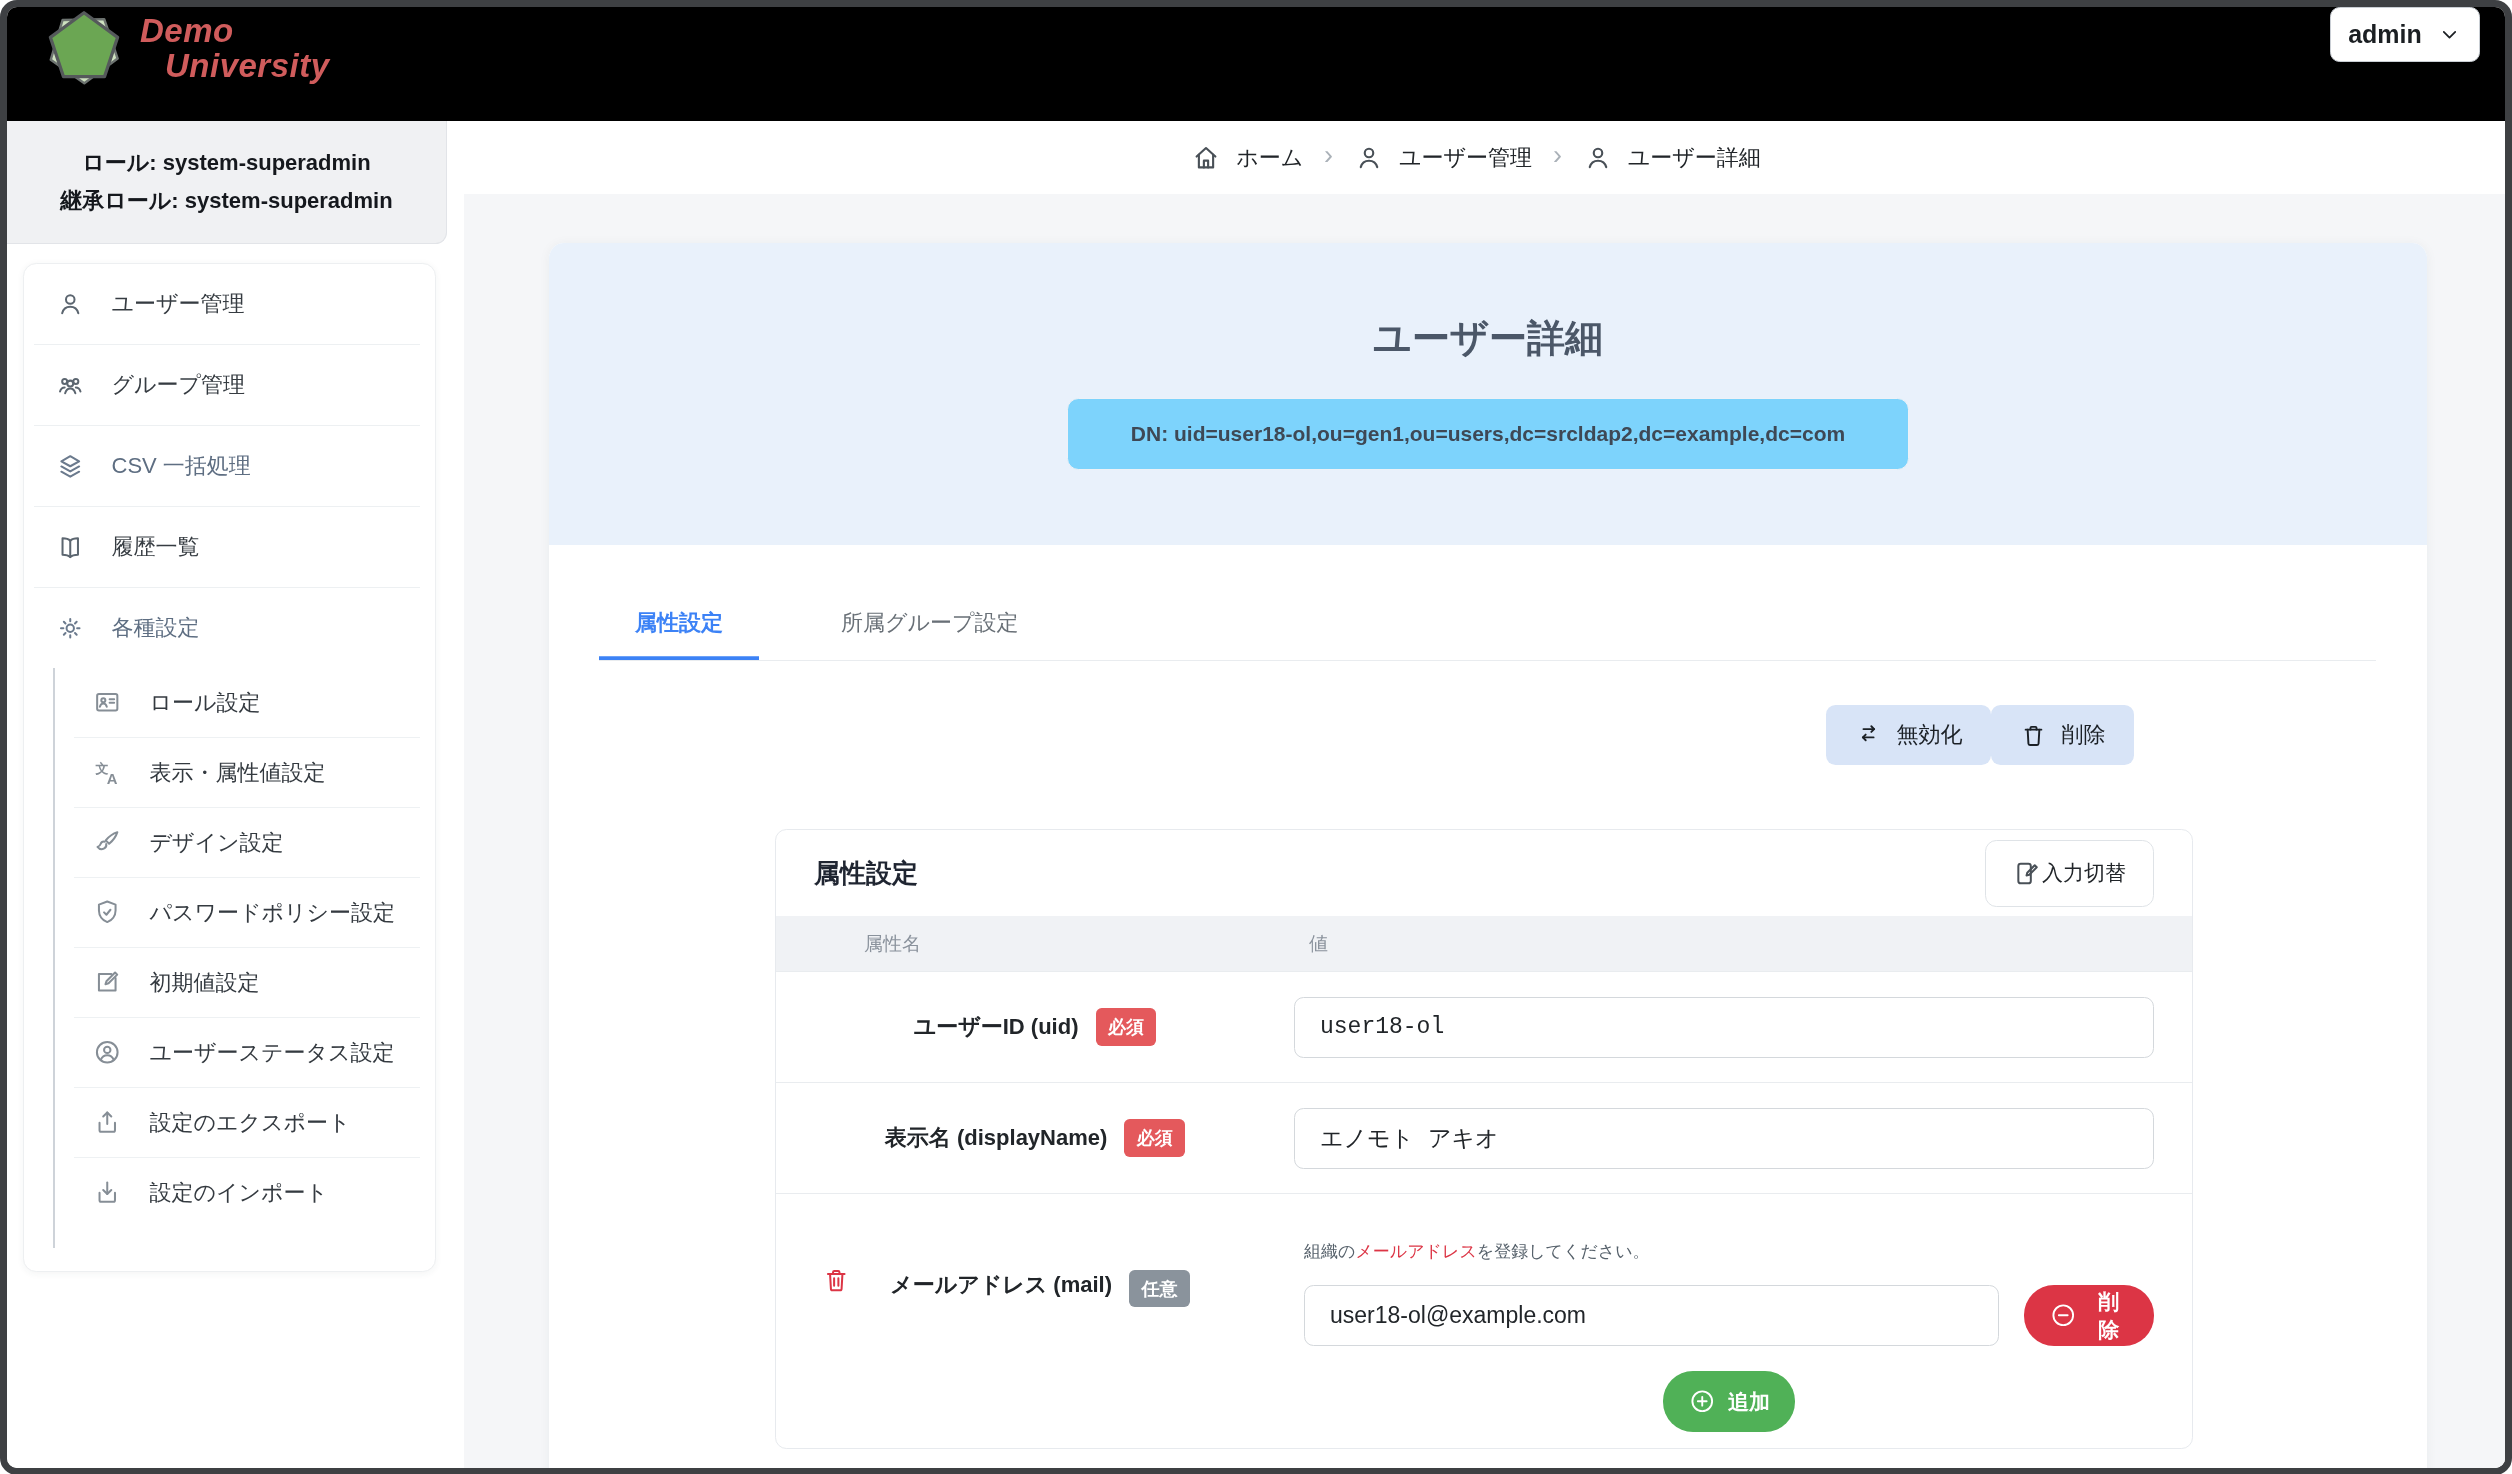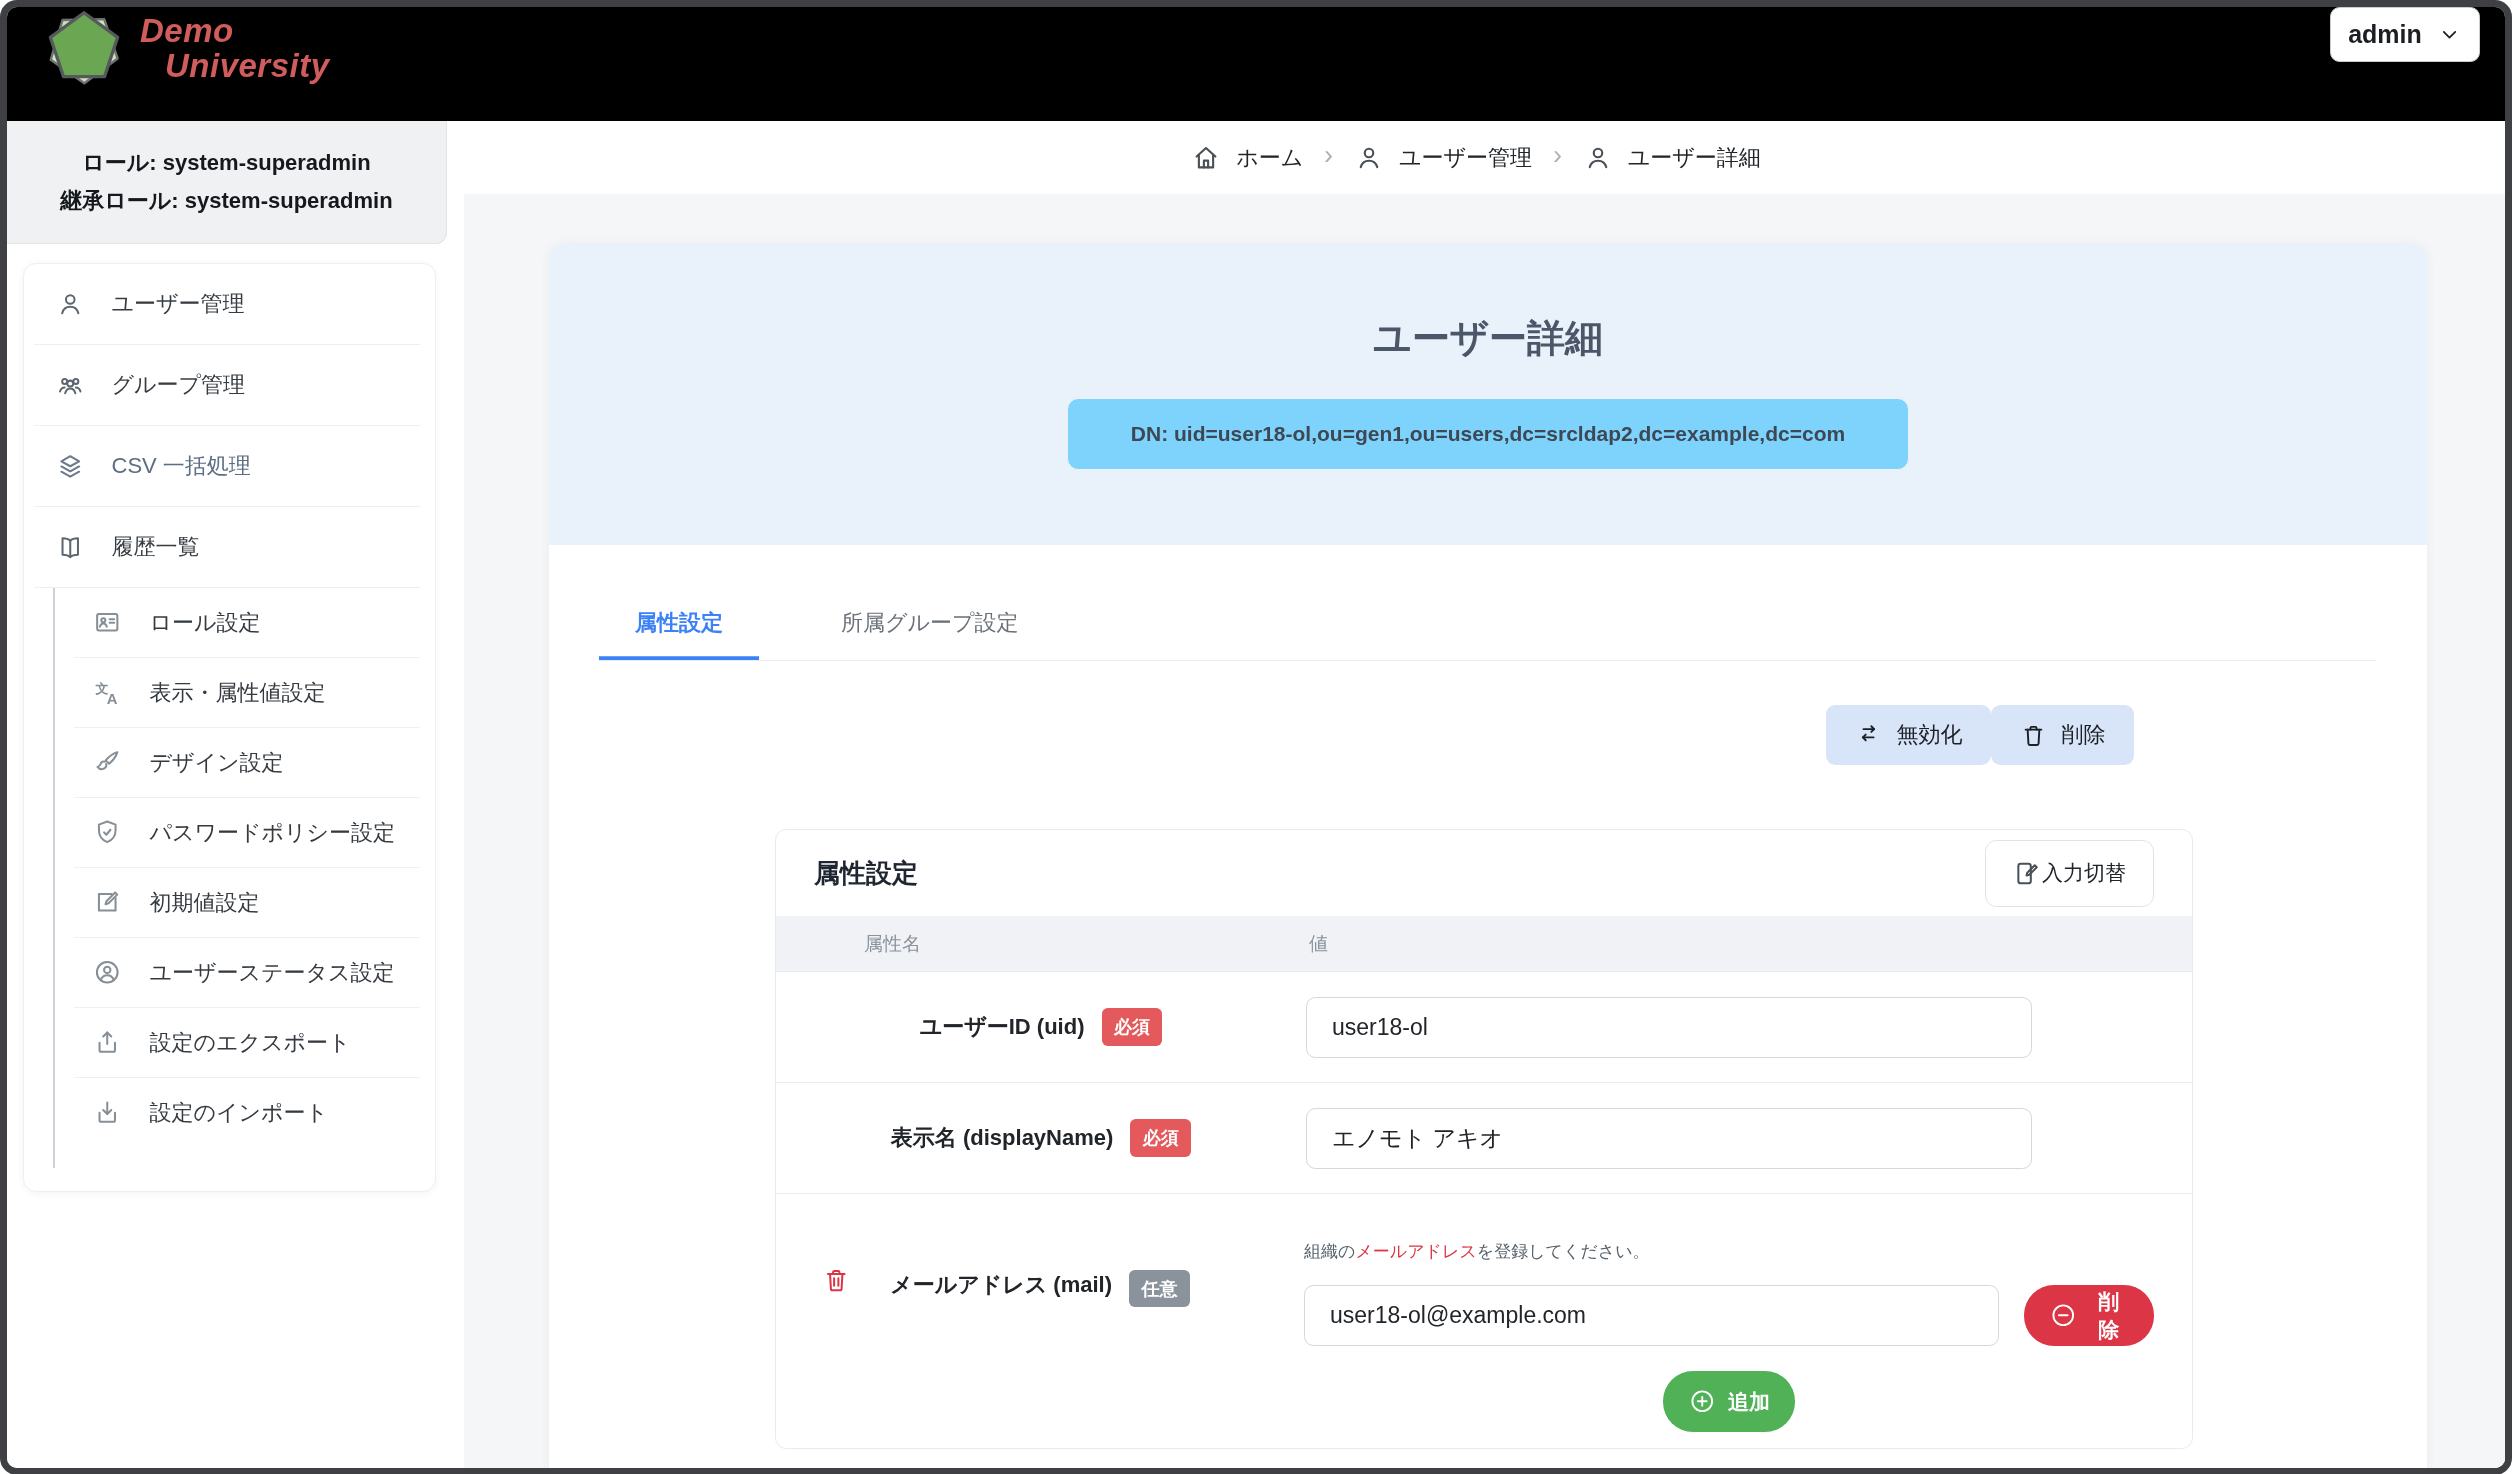--- a/index.html
+++ b/index.html
@@ -63,21 +63,21 @@
   .th-name{width:530px;padding-left:88px;}
   .th-value{flex:1;padding-left:2.9px;}
   .trow{display:flex;border-top:1px solid #e9ecef;}
   .cell-name{width:530px;display:flex;align-items:center;justify-content:center;gap:17px;font-size:22px;font-weight:bold;color:#212529;position:relative;}
   .cell-value{flex:1;display:flex;align-items:center;padding-right:38px;}
   .row-std{height:111px;}
   .badge{font-size:18px;font-weight:bold;color:#fff;padding:6.7px 12.4px;border-radius:5.7px;flex:none;}
   .badge.req{background:#e4595c;}
   .badge.opt{background:#8a939c;}
   .tinput{height:61px;border:1.9px solid #d4d8dc;border-radius:9.5px;padding:0 25px;font-size:23px;color:#212529;font-family:inherit;background:#fff;outline:none;}
-  .w-full{width:726px;}
+  .w-full{width:860px;font-family:Liberation Mono, monospace;}
   .w-mail{width:706px;}
 
   .row-mail{min-height:255px;align-items:flex-start;}
   .row-mail .cell-name{padding-top:76px;align-items:flex-start;}
   .row-mail .cell-value{flex-direction:column;align-items:flex-start;padding-top:46px;padding-bottom:14.3px;}
   .trash-left{position:absolute;left:46px;top:72px;color:#dc3545;}
   .note{font-size:17px;color:#55606a;margin-bottom:22px;}
   .note .em{color:#dc3545;}
   .mail-line{display:flex;align-items:center;}
   .pill{height:61px;border:none;border-radius:30px;color:#fff;font-size:21px;font-weight:bold;display:flex;align-items:center;gap:11.4px;padding:0 25px;cursor:pointer;font-family:inherit;}
@@ -162,20 +162,29 @@
           <span class="ic">
               <svg width="28.5" height="28.5" viewBox="0 0 24 24">
                 <path d="M12 6.5C10.6 5 8.5 4.5 5.5 4.5v13.8c3 0 5.1.5 6.5 2 1.4-1.5 3.5-2 6.5-2V4.5c-3 0-5.1.5-6.5 2Z"></path>
                 <path d="M12 6.5v13.8"></path>
               </svg>
             </span>
           <span>履歴一覧</span>
         </div>
         <div class="divider"></div>
 
+        <div class="menu-item group">
+          <span class="ic">
+              <svg width="28.5" height="28.5" viewBox="0 0 24 24">
+                <circle cx="12" cy="12" r="3.1"></circle>
+                <path d="M12 4.2v2M12 17.8v2M4.2 12h2M17.8 12h2M6.6 6.6l1.4 1.4M16 16l1.4 1.4M6.6 17.4 8 16M16 8l1.4-1.4"></path>
+              </svg>
+            </span>
+          <span>各種設定</span>
+        </div>
         <div class="subgroup">
           <div class="sub-item">
             <span class="ic">
                 <svg width="28.5" height="28.5" viewBox="0 0 24 24">
                   <rect x="3.5" y="5" width="17" height="14" rx="1.5"></rect>
                   <circle cx="8.7" cy="10.3" r="1.7"></circle>
                   <path d="M5.8 15.8c.5-1.8 1.6-2.7 2.9-2.7s2.4.9 2.9 2.7"></path>
                   <path d="M14 9.5h3.8M14 12.5h3.8"></path>
                 </svg>
               </span>

